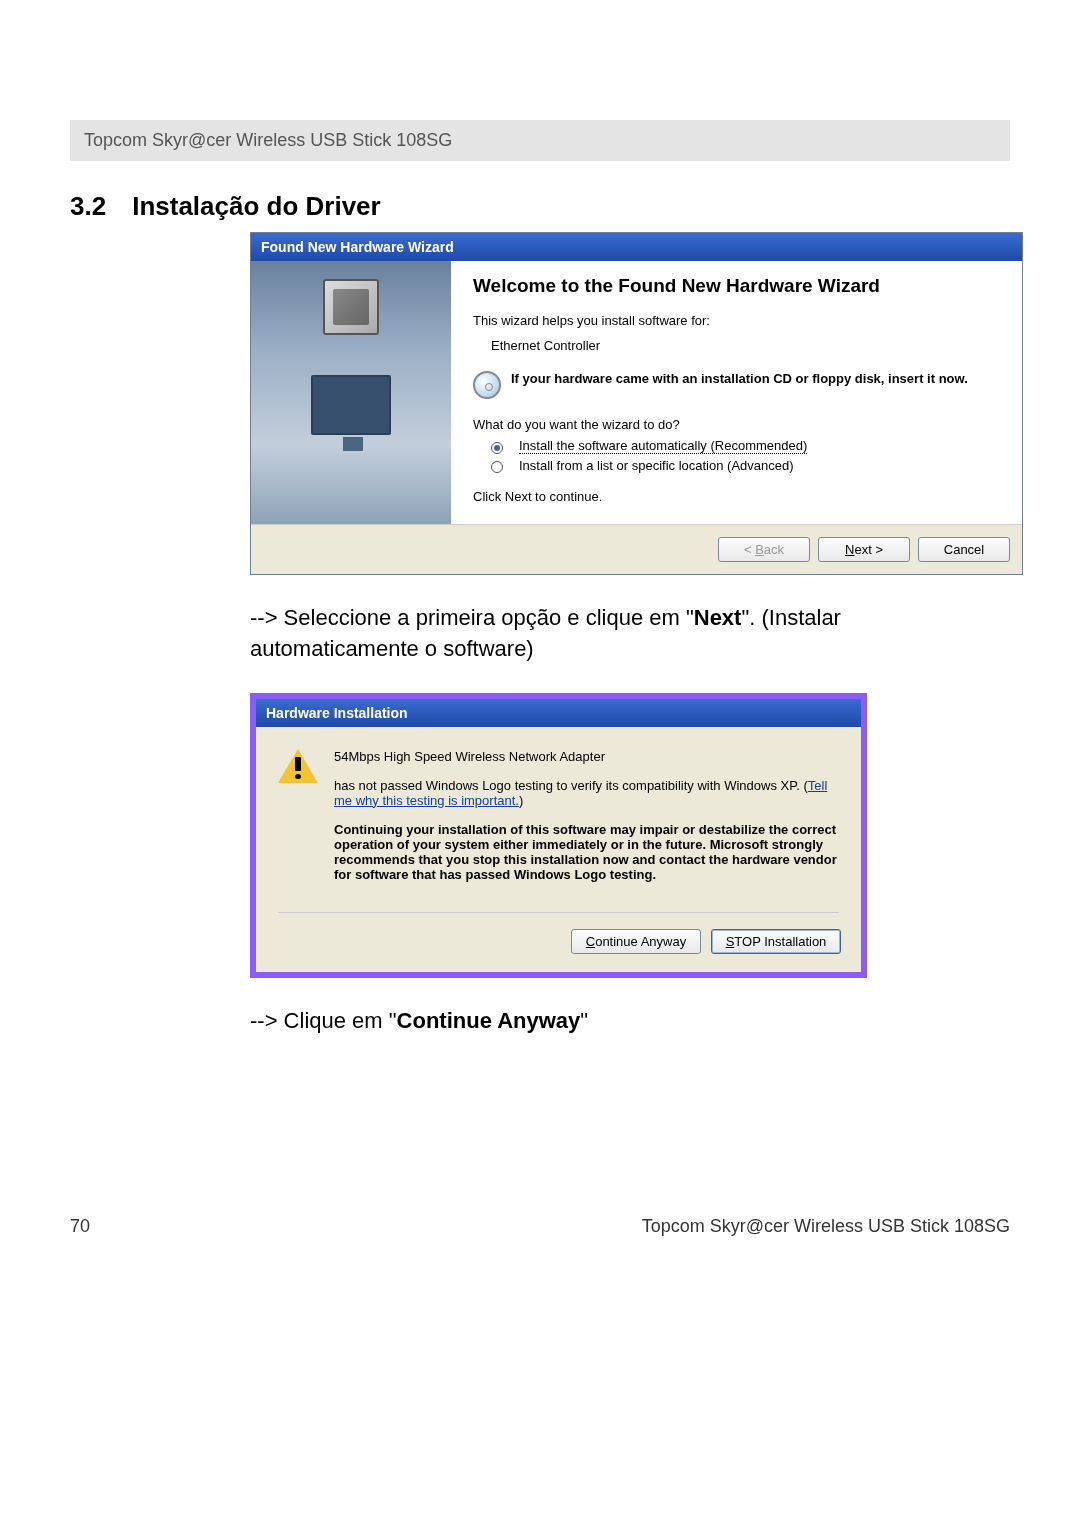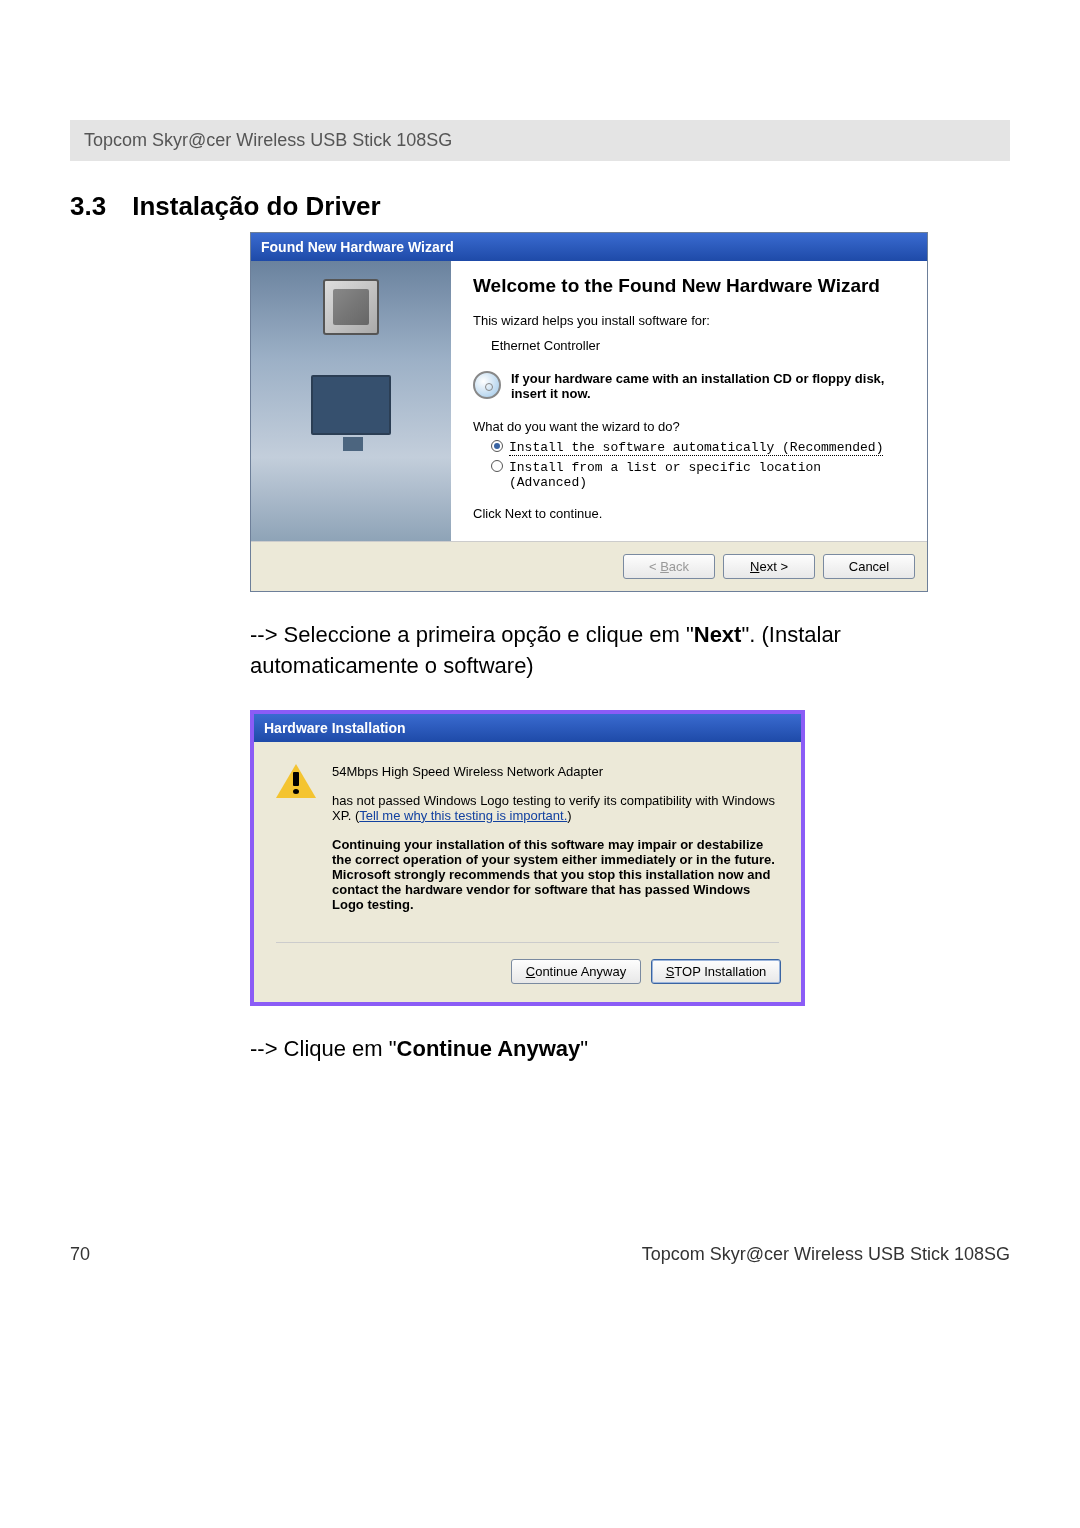--- a/index.html
+++ b/index.html
@@ -32,21 +32,21 @@
     color: #000;
     margin-bottom: 28px;
   }
   .dialog-wrap {
     margin-left: 180px;
     margin-bottom: 28px;
   }
   
   .fhw-dialog {
     border: 1px solid #6d7f99;
-    width: 678px;
+    width: 773px;
     background: #1d4ed8;
     font-family: Tahoma, Arial, sans-serif;
     font-size: 13px;
     color: #000;
   }
   .fhw-titlebar {
     background: linear-gradient(#3a6bd0, #1e4aa8);
     color: #fff;
     font-weight: bold;
     padding: 6px 10px;
@@ -105,21 +105,21 @@
   .cd-row { display:flex; align-items:flex-start; gap:10px; margin: 14px 0 18px 0;}
   .cd-icon {
     width:28px;height:28px;border-radius:50%;
     border:2px solid #888;
     background: radial-gradient(circle at 35% 35%, #fff, #9cc6e8);
     position:relative;
     flex-shrink:0;
   }
   .cd-icon:after{content:"";position:absolute;left:10px;top:10px;width:6px;height:6px;border:1px solid #888;border-radius:50%;}
   .cd-text { font-weight:bold; font-size:13px; }
-  .radio-row { display:flex; align-items:flex-start; gap:6px; margin-left:18px; margin-bottom:4px;font-family:Liberation Mono, monospace;}
+  .radio-row { display:flex; align-items:flex-end; gap:16px; margin-left:18px; margin-bottom:4px;}
   .radio { width:12px;height:12px;border:1px solid #555;border-radius:50%;display:inline-block;position:relative;flex-shrink:0;}
   .radio.selected:after{content:"";position:absolute;left:2px;top:2px;width:6px;height:6px;background:#3a64a2;border-radius:50%;}
   .radio-label.selected{ border-bottom:1px dotted #000; }
   .fhw-footer {
     background:#ece9d8;
     border-top:1px solid #ccc;
     padding:12px;
     display:flex;
     justify-content:flex-end;
     gap:8px;
@@ -138,22 +138,22 @@
   .btn .u { text-decoration: underline; }
   .instruction-text {
     margin-left: 180px;
     font-size: 22px;
     color:#000;
     line-height:1.4;
     margin-bottom:28px;
   }
   
   .hi-dialog {
-    border:4px solid #8b5cf6;
-    width: 555px;
+    border:6px solid #8b5cf6;
+    width: 617px;
     background:#ece9d8;
     font-family: Tahoma, Arial, sans-serif;
     font-size:13px;
   }
   .hi-titlebar{
     background: linear-gradient(#3a6bd0, #1e4aa8);
     color:#fff;
     font-weight:bold;
     padding:6px 10px;
     font-size:14px;
@@ -206,21 +206,21 @@
     margin-top:180px;
   }
 </style>
 </head>
 <body>
 
 <div class="page">
   <div class="header-bar">Topcom Skyr@cer Wireless USB Stick 108SG</div>
 
   <div class="section-heading">
-    <span class="num">3.3</span><span>Instalação do Driver</span>
+    <span class="num">3.2</span><span>Instalação do Driver</span>
   </div>
 
 
   <div class="dialog-wrap">
     <div class="fhw-dialog">
       <div class="fhw-titlebar">Found New Hardware Wizard</div>
       <div class="fhw-body">
         <div class="fhw-side">
           <div class="dev-icon"></div>
           <div class="monitor-icon"></div>

